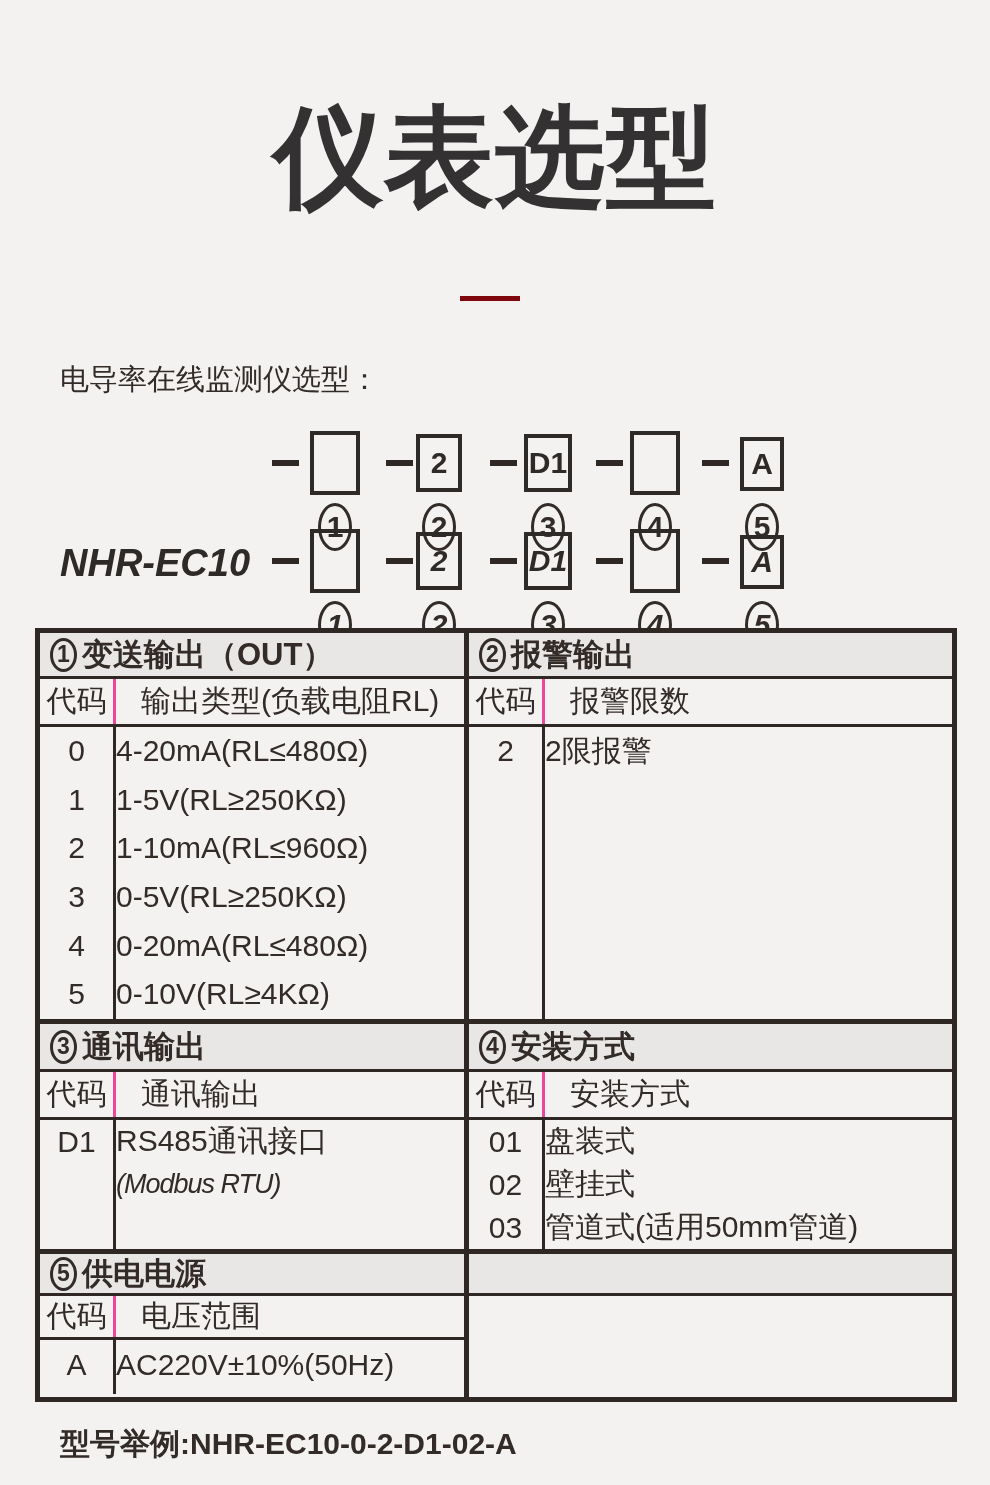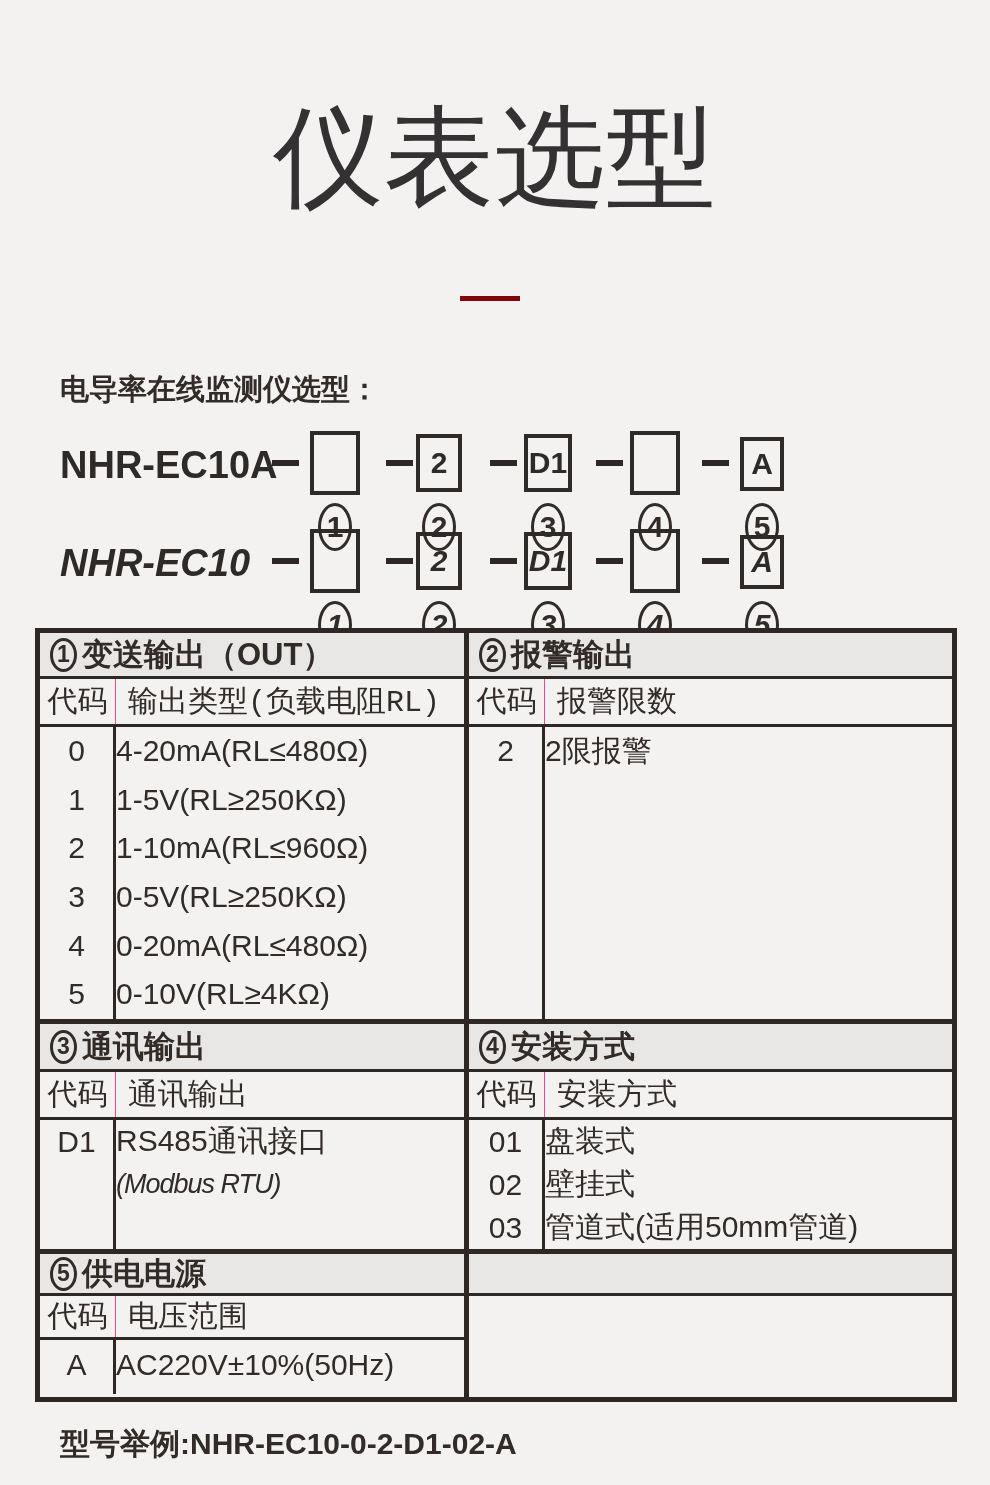--- a/index.html
+++ b/index.html
@@ -1,24 +1,24 @@
 <!DOCTYPE html>
 <html><head>
 <meta charset="utf-8">
 <style>
   * { margin:0; padding:0; box-sizing:border-box; }
   html,body { background:#f3f2f1; }
   body { font-family:"Liberation Sans","DejaVu Sans",sans-serif; color:#322b28; }
   .page { position:relative; width:990px; height:1485px; background:#f3f2f1; overflow:hidden; }
 
   .page-title { position:absolute; top:84px; left:0; width:100%; text-align:center;
-    font-size:110px; font-weight:400; color:#333132; letter-spacing:1px; }
+    font-size:110px; font-weight:700; color:#333132; letter-spacing:1px; }
   .title-underline { position:absolute; top:296px; left:460px; width:60px; height:5px; background:#7d070b; }
 
-  .subtitle { position:absolute; top:370px; left:60px; font-size:29px; font-weight:bold; }
+  .subtitle { position:absolute; top:360px; left:60px; font-size:29px; font-weight:normal; }
 
   
   .model-line { position:absolute; left:0; width:100%; height:135px; }
   .model-line.l1 { top:425px; } .model-line.l2 { top:523px;font-style:italic; }
   .model-label { position:absolute; left:60px; top:8px; height:64px; display:flex; align-items:center;
     font-size:38px; font-weight:bold; letter-spacing:0px; color:#2e2a28; }
   .dash { position:absolute; top:35px; width:27px; height:6px; background:#2e2724; }
   .d0{left:272px;} .d1{left:386px;} .d2{left:490px;} .d3{left:596px;} .d4{left:702px;}
   .slot { position:absolute; border:4px solid #2e2a28; display:flex; align-items:center; justify-content:center;
     font-size:30px; font-weight:bold; color:#2e2a28; background:transparent; }
@@ -40,22 +40,22 @@
   .half-right { flex:1; border-left:5px solid #2e2724; }
   .sec-h { background:#e9e7e5; display:flex; align-items:center; padding-left:10px;
     font-size:31px; font-weight:bold; border-bottom:3px solid #2e2724; }
   .band12 .sec-h { height:46px; }
   .band34 .sec-h { height:48px; }
   .band5  .sec-h { height:42px; }
   .circ { display:inline-flex; align-items:center; justify-content:center; width:27px; height:34px;
     border:3px solid #322b28; border-radius:50%; font-size:23px; font-weight:bold; margin-right:5px; flex:0 0 auto; }
   .sub { display:flex; border-bottom:3px solid #2e2724; font-size:30px; }
   .band12 .sub { height:48px; } .band34 .sub { height:48px; } .band5 .sub { height:44px; }
-  .sub .code { width:76px; border-right:1px solid #ec4899; display:flex; align-items:center; justify-content:center; }
-  .sub .val { flex:1; display:flex; align-items:center; padding-left:12px;font-family:Liberation Mono, monospace; }
+  .sub .code { width:76px; border-right:3px solid #ec4899; display:flex; align-items:center; justify-content:center; }
+  .sub .val { flex:1; display:flex; align-items:center; padding-left:25px; }
   .tbody { display:flex; }
   .band12 .tbody { height:292px; } .band34 .tbody { height:129px; } .band5 .tbody { height:54px; }
   .code-col { width:76px; border-right:3px solid #2e2724; display:flex; flex-direction:column; }
   .val-col { flex:1; display:flex; flex-direction:column; }
   .line { display:flex; align-items:center; font-size:30px; }
   .band12 .line { height:48.6px; } .band34 .line { height:43px; } .band5 .line { height:50px; }
   .code-col .line { justify-content:center; }
   .val-col .line { }
   .line.narrow { font-size:27px; letter-spacing:-1px;font-style:italic; }
   .empty-body { height:101px; }
@@ -66,21 +66,20 @@
 <body>
 
 <div class="page">
 
   <div class="page-title">仪表选型</div>
   <div class="title-underline"></div>
 
   <div class="subtitle">电导率在线监测仪选型：</div>
 
   <div class="model-line l1">
-    <div class="model-label">NHR-EC10A</div>
     <div class="dash d0"></div>
     <div class="slot s0"></div>
     <div class="dash d1"></div>
     <div class="slot s1">2</div>
     <div class="dash d2"></div>
     <div class="slot s2">D1</div>
     <div class="dash d3"></div>
     <div class="slot s3"></div>
     <div class="dash d4"></div>
     <div class="slot s4">A</div>

